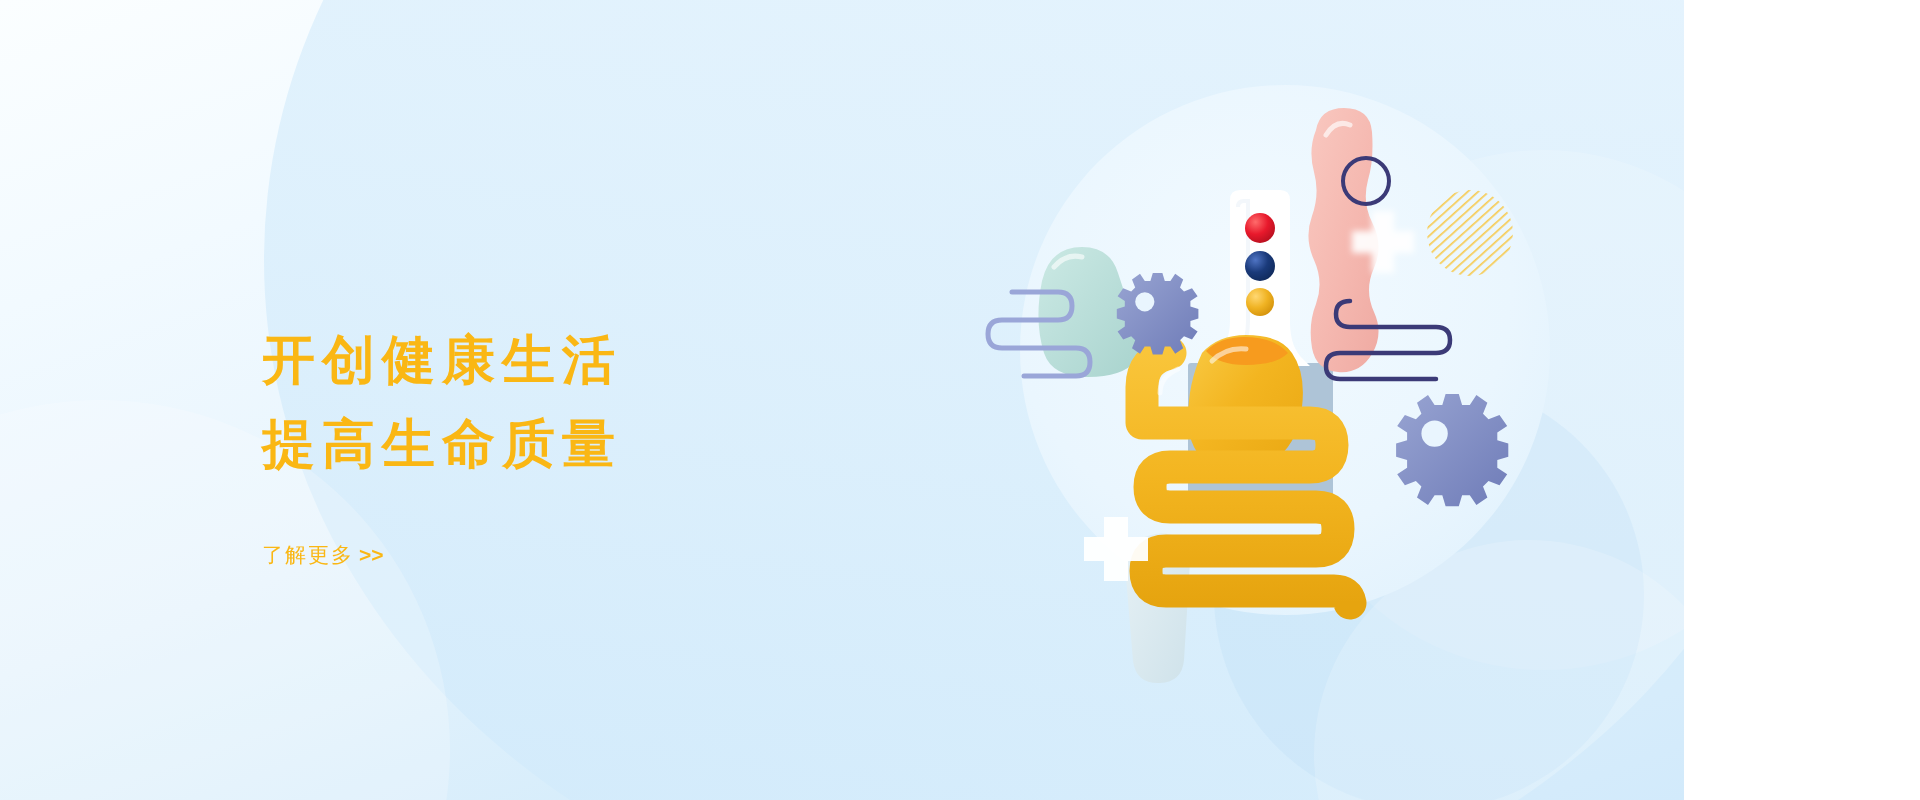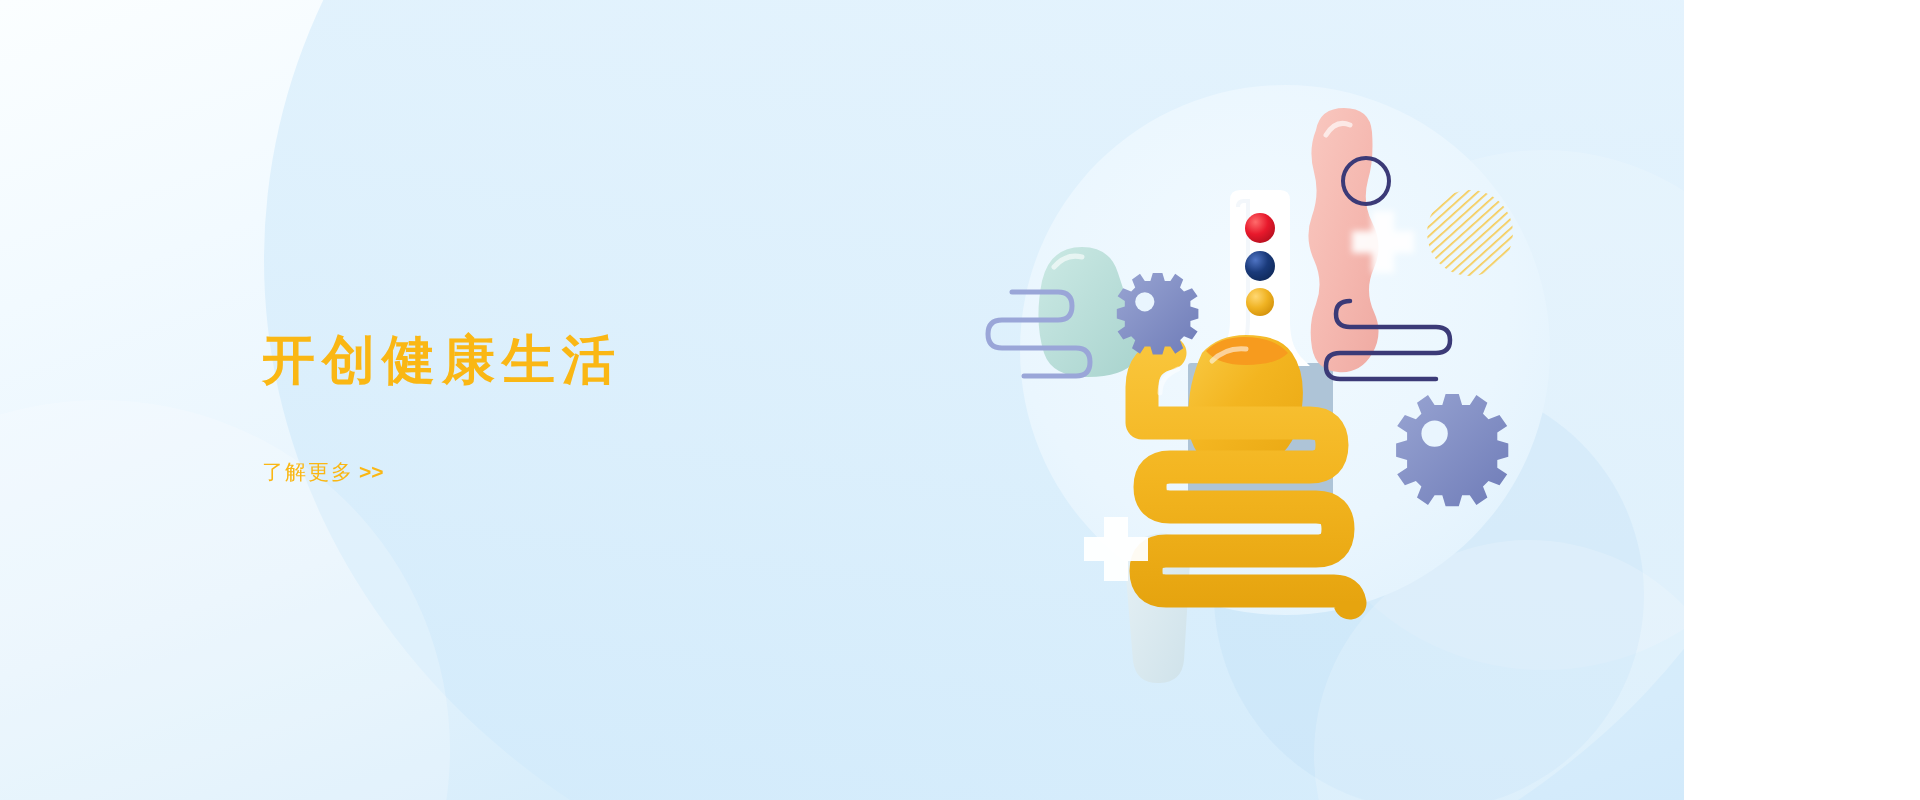--- a/index.html
+++ b/index.html
@@ -64,20 +64,21 @@
   <div class="bg-layer">
     <div class="blob-tr"></div>
     <div class="blob-bl"></div>
     <div class="blob-r1"></div>
     <div class="blob-r2"></div>
     <div class="blob-r3"></div>
   </div>
 
   <div class="copy">
     <div class="headline">开创健康生活</div>
+    <div class="headline">提高生命质量</div>
     <a class="cta" href="#"><span>了解更多</span><span class="chev">&gt;&gt;</span></a>
   </div>
 
   <div class="illus">
     <svg viewBox="0 0 530 620" xmlns="http://www.w3.org/2000/svg">
       <defs>
         <radialGradient id="gBack" cx="45%" cy="38%" r="68%">
           <stop offset="0%" stop-color="#f2faff"></stop>
           <stop offset="70%" stop-color="#eaf6fe"></stop>
           <stop offset="100%" stop-color="#e2f2fd"></stop>

